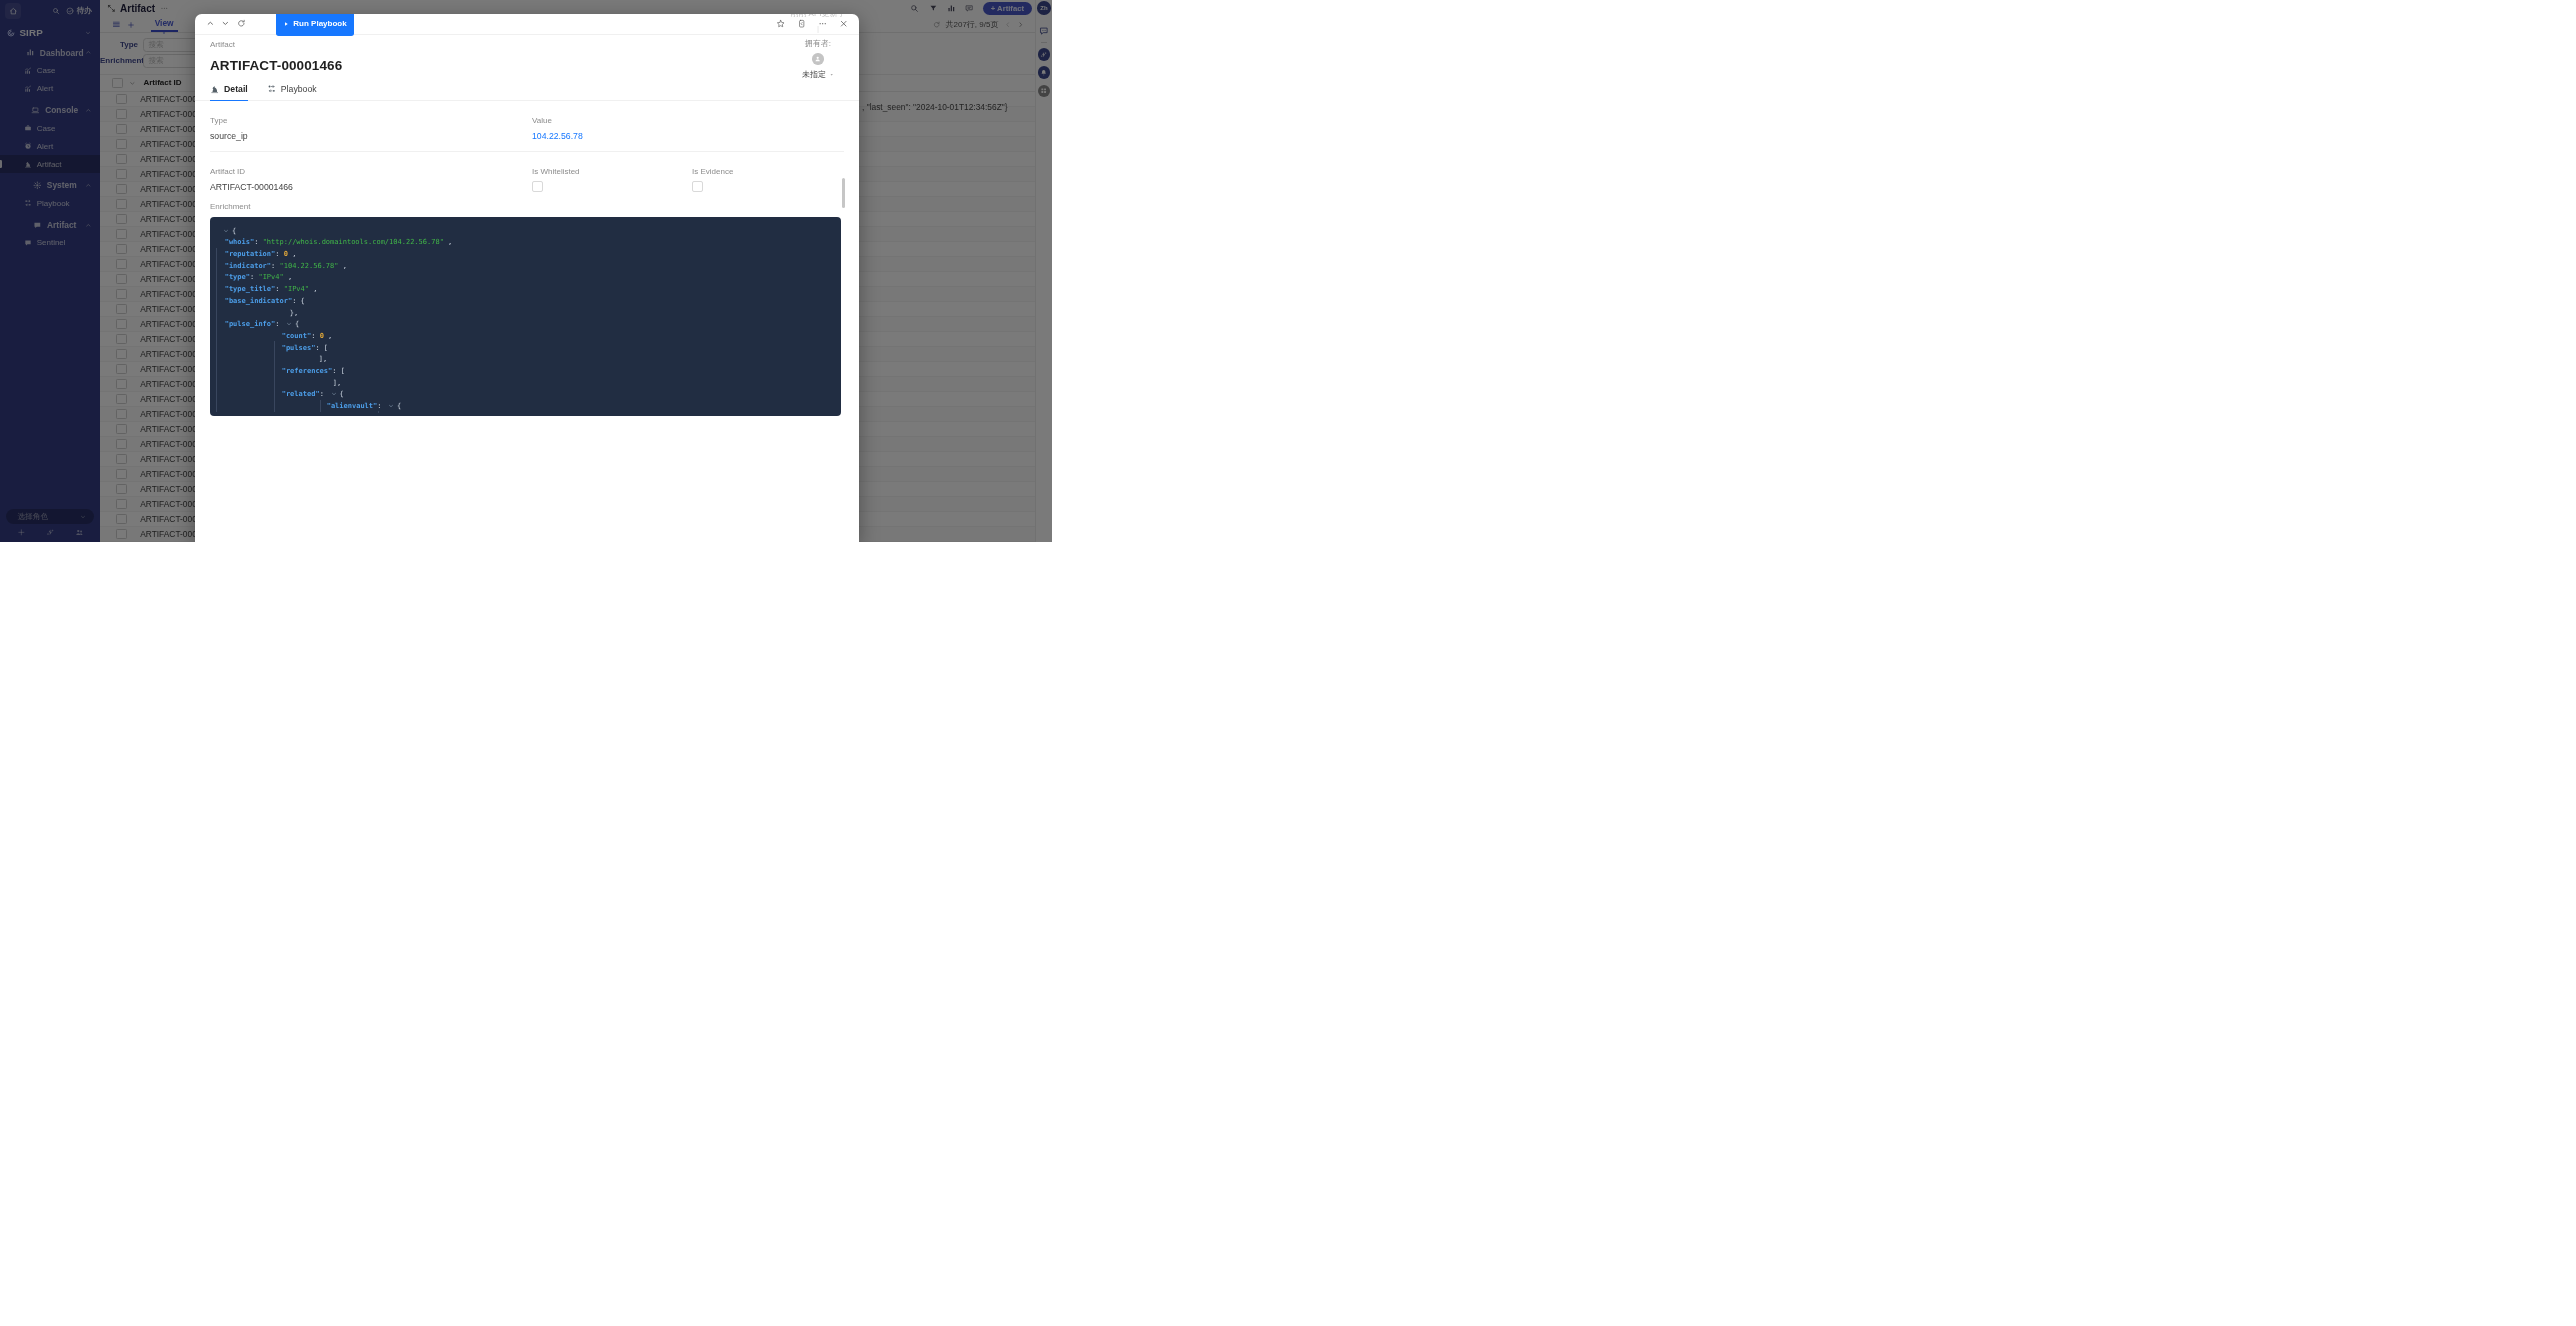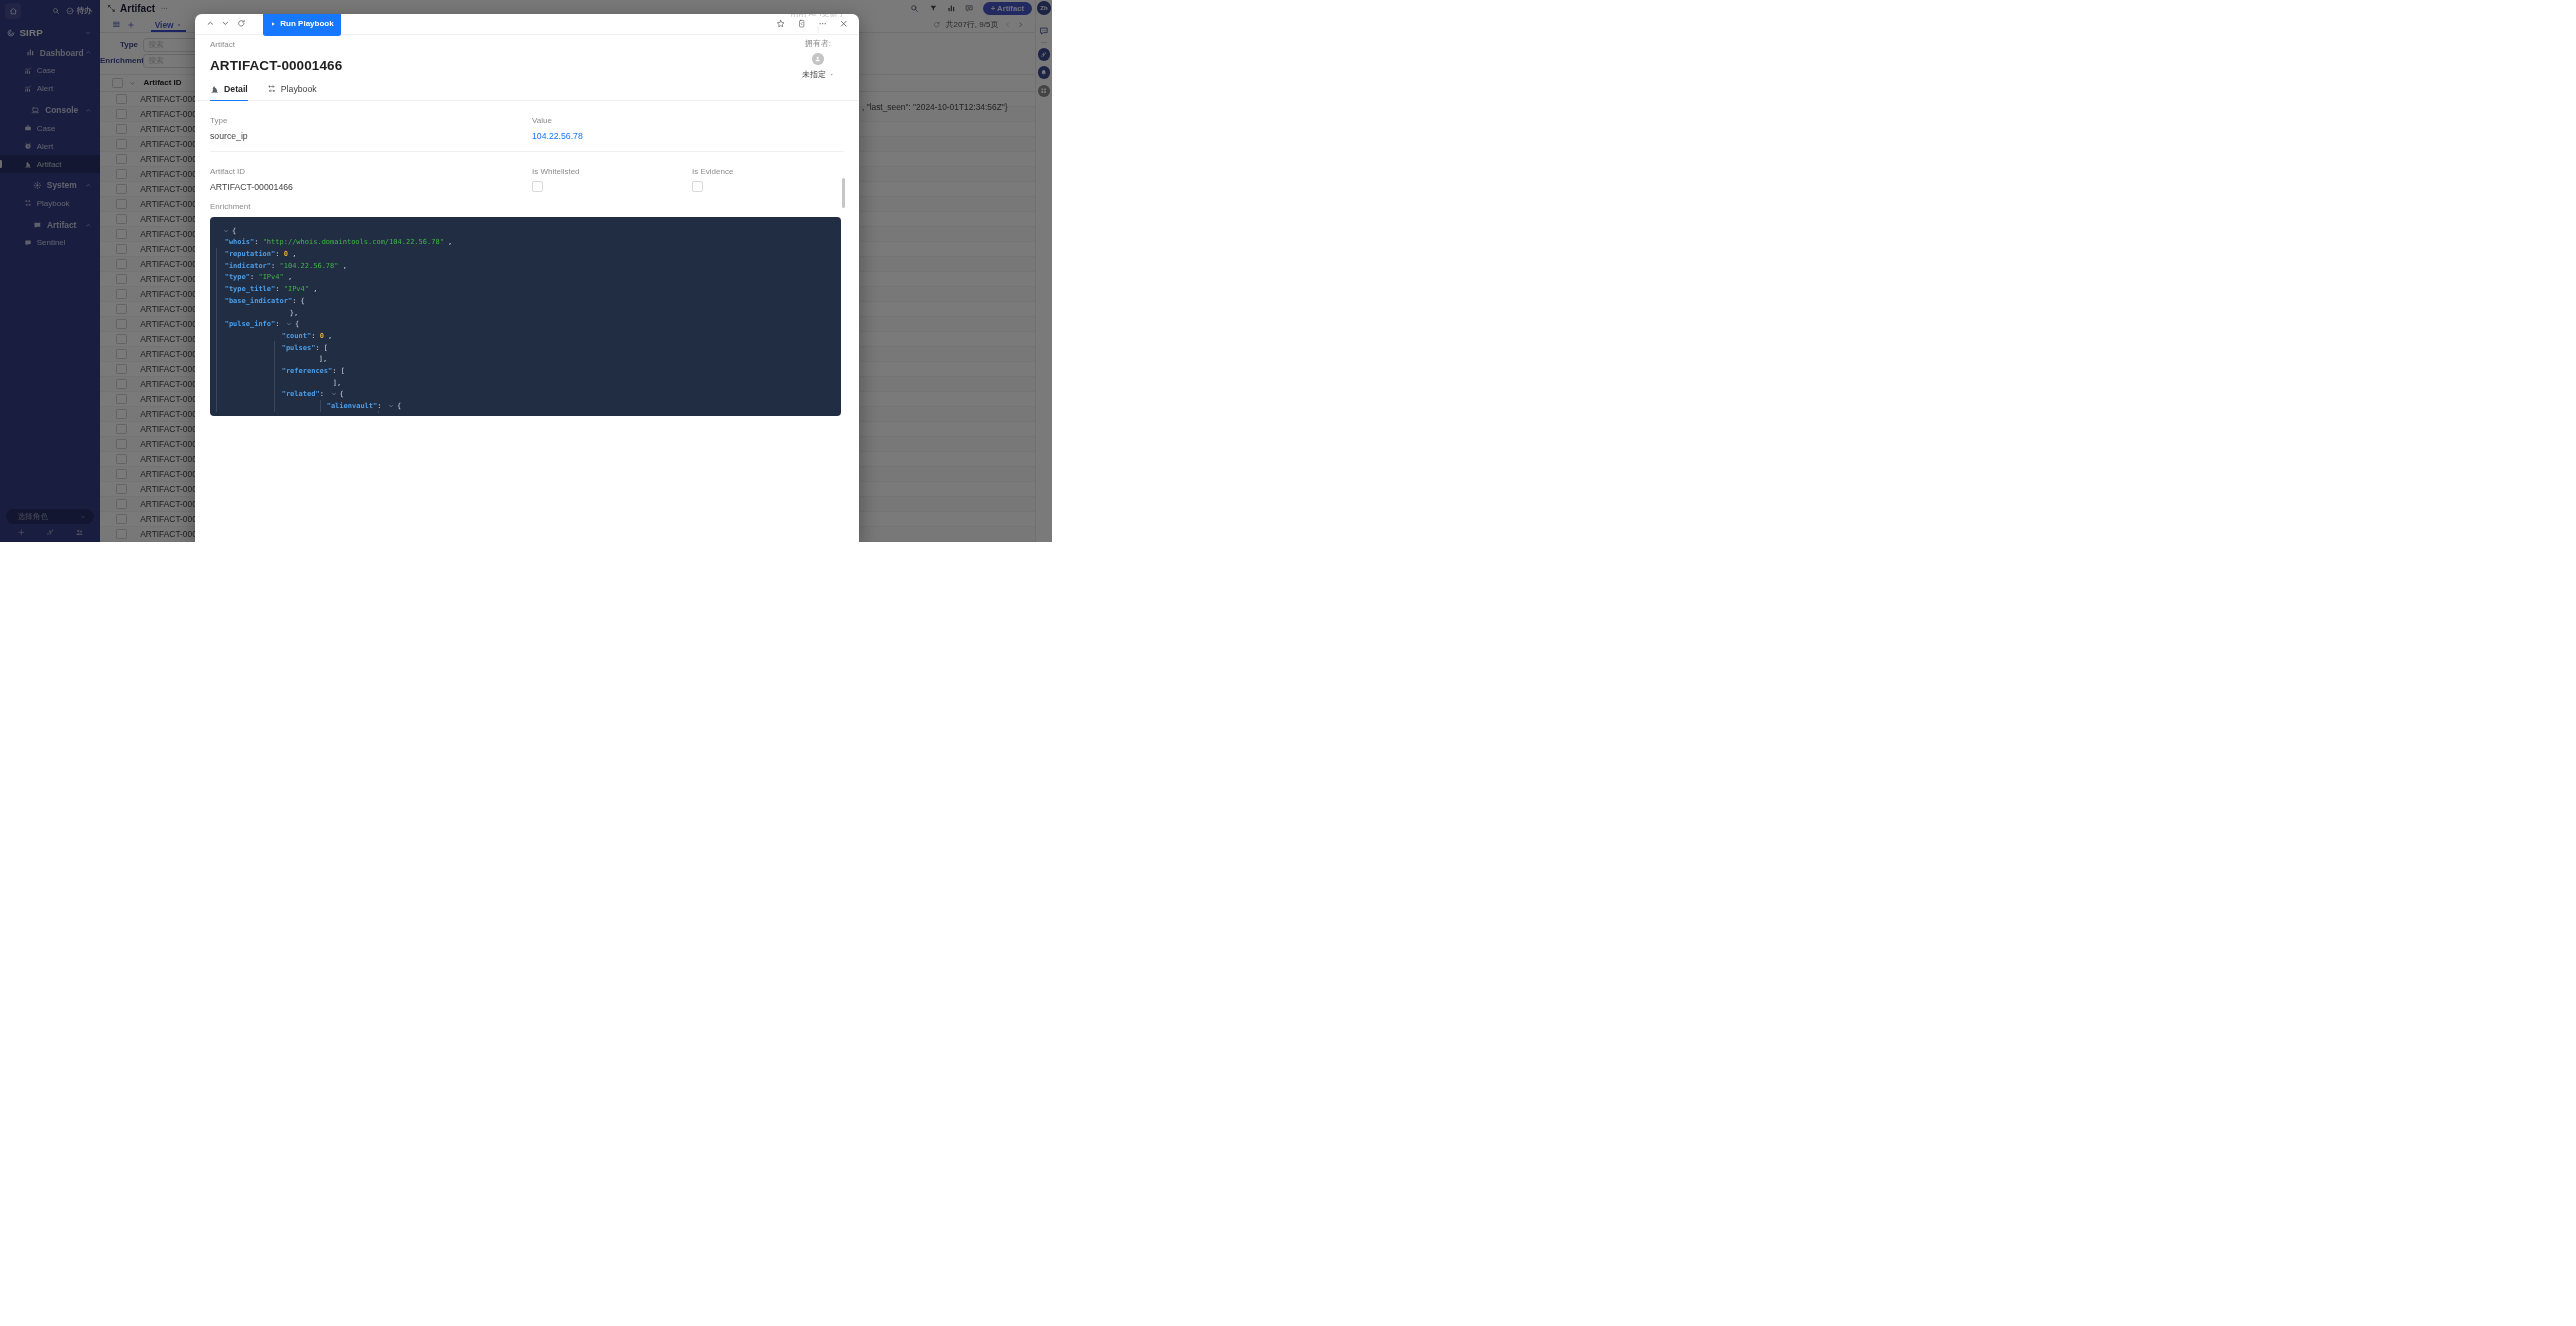--- a/index.html
+++ b/index.html
@@ -49,21 +49,21 @@
   .ph-title{margin-left:4.7px;font-size:10px;font-weight:700;color:#1f1f3d;}
   .ph-dots{margin-left:5.4px;width:8.7px;height:8.7px;color:#8c8c8c;}
   .ph-right{margin-left:auto;display:flex;align-items:center;gap:9.4px;color:#4b4b5e;}
   .ph-right .ic{width:8.7px;height:8.7px;}
   .add-btn{height:12.8px;border-radius:6.7px;background:#4a59c9;color:#e8ebff;font-size:7.7px;
            display:flex;align-items:center;padding:0 8px;font-weight:600;cursor:pointer;}
   .toolbar{height:14px;display:flex;align-items:center;padding:0 6.7px 0 12px;border-bottom:0.7px solid #e9e9e9;position:relative;}
   .tb-list{width:8.7px;height:8.7px;color:#3f4db8;}
   .tb-plus{width:8px;height:8px;color:#3f4db8;margin-left:6px;}
   .view-tab{position:relative;margin-left:16px;height:100%;display:flex;align-items:center;gap:2.7px;
-            color:#4a5bd4;font-size:8.4px;font-weight:600;padding:0 4px;cursor:pointer;}
+            color:#4a5bd4;font-size:8.4px;font-weight:600;padding:0 4px;cursor:pointer;flex-direction:column;}
   .view-tab .ic{width:6px;height:6px;}
   .view-tab::after{content:"";position:absolute;left:0;right:0;bottom:-0.7px;height:2px;background:#3b4fd0;}
   .pagination{position:absolute;right:28px;top:0;height:14px;display:flex;align-items:center;gap:5.4px;
               color:#595959;font-size:8px;}
   .pagination .ic{width:7.4px;height:7.4px;cursor:pointer;}
   .pg-prev{color:#c0c0c0}.pg-next{color:#7a7a7a}
   .filters{padding:3.4px 0 4px 0;border-bottom:0.7px solid #ececec;}
   .filter-row{display:flex;align-items:center;height:14px;margin:2px 0;}
   .filter-label{width:38px;text-align:right;font-size:8px;color:#40498f;font-weight:600;}
   .filter-input{margin-left:4.7px;width:86px;height:12.8px;border:0.7px solid #d9d9d9;border-radius:3.4px;
@@ -91,21 +91,21 @@
   .rail-circle .ic{width:7.4px;height:7.4px;}
   .rc-blue{background:#3e4a8e;}
   .rc-gray{background:#8c8c8c;}
 
   
   .overlay{position:absolute;inset:0;background:rgba(0,0,0,.52);z-index:40;}
   .modal{position:absolute;left:195px;top:13.5px;width:664px;bottom:0;background:#fff;z-index:50;
          border-radius:6.7px 6.7px 0 0;box-shadow:0 5.4px 20px rgba(0,0,0,.35);overflow:hidden;}
   .m-header{height:20px;display:flex;align-items:center;padding:0 10.8px;border-bottom:0.7px solid #f0f0f0;color:#595959;}
   .m-header .navic{width:8.7px;height:8.7px;margin-right:6.7px;cursor:pointer;}
-  .run-btn{margin-left:11px;height:24px;background:#1677ff;border-radius:2.7px;color:#fff;font-size:8px;
+  .run-btn{margin-left:24px;height:24px;background:#1677ff;border-radius:2.7px;color:#fff;font-size:8px;
            font-weight:600;display:flex;align-items:center;gap:4px;padding:0 7.4px;cursor:pointer;}
   .run-btn .ic{width:6px;height:6px;}
   .m-h-right{margin-left:auto;display:flex;align-items:center;gap:11.4px;color:#5a5a5a;}
   .m-h-right .ic{width:9.4px;height:9.4px;cursor:pointer;}
   .m-sub{height:17px;display:flex;align-items:center;padding:1.3px 13.5px 0 15px;}
   .m-breadcrumb{font-size:8px;color:#8c8c8c;}
   .m-sub-right{margin-left:auto;display:flex;align-items:center;gap:4.7px;font-size:8px;flex-direction:column;}
   .m-updated{color:#bfbfbf;}
   .m-divbar{color:#e3e3e3;}
   .m-owner-label{color:#8c8c8c;}

